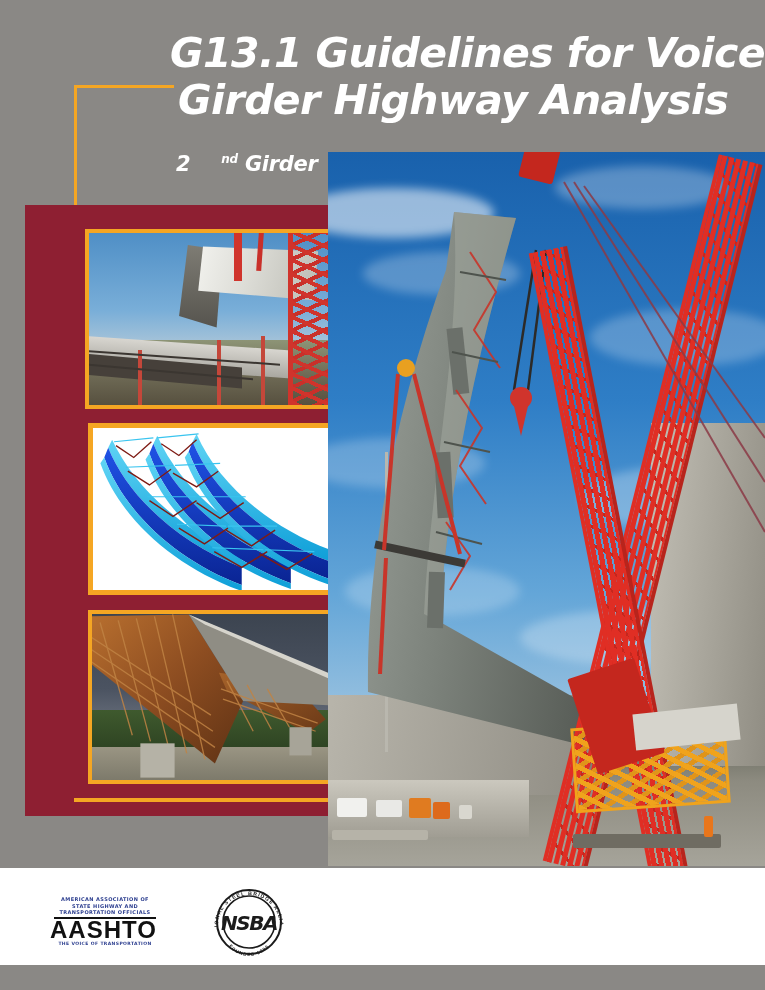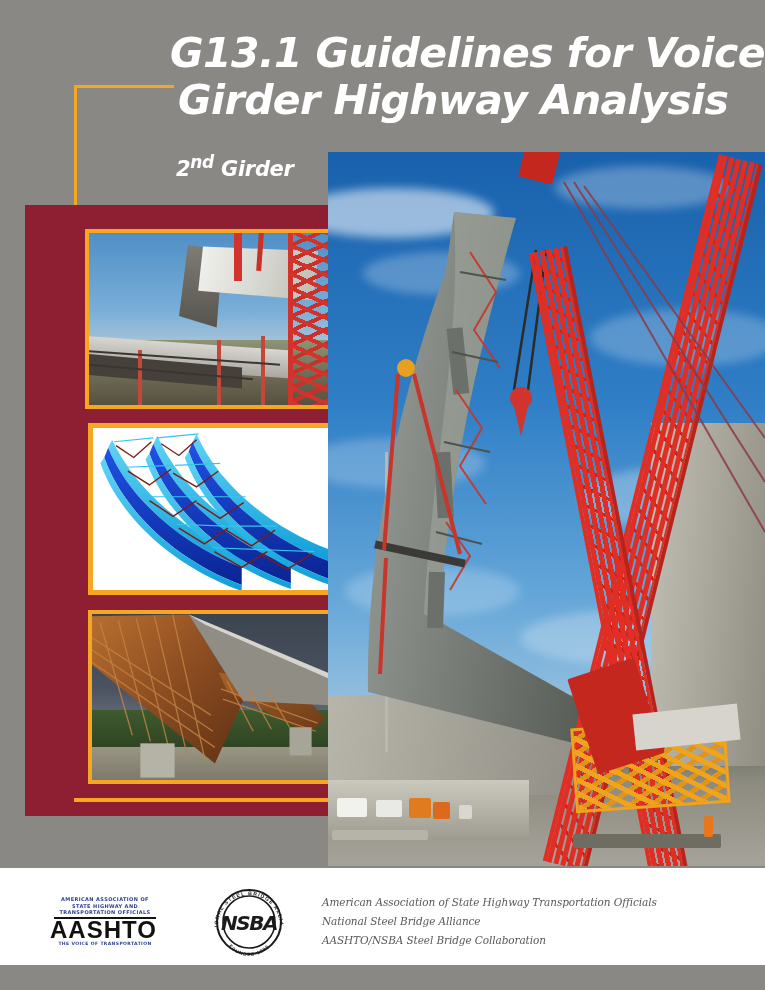--- a/index.html
+++ b/index.html
@@ -32,21 +32,21 @@
     letter-spacing:-0.6px;
     white-space:nowrap;
   }
   .title-line.l2{margin-left:8px;}
   .edition{
     position:absolute;left:176px;top:152px;
     font-family:"DejaVu Sans",sans-serif;
     font-weight:bold;font-style:italic;
     color:#ffffff;font-size:21px;letter-spacing:-0.3px;
   }
-  .edition sup{font-size:17px;vertical-align:super;}
+  .edition sup{font-size:12px;vertical-align:super;padding-left:31px;}
 
   
   .rule-h-top{
     position:absolute;left:74px;top:85px;width:100px;height:3px;
     background:#f5a623;
   }
   .rule-v{
     position:absolute;left:74px;top:85px;width:3px;height:716px;
     background:#f5a623;
   }
@@ -445,22 +445,17 @@
         <text font-family="'Liberation Sans',sans-serif" font-size="5.2" font-weight="bold" fill="#1b1b1b" letter-spacing="1.1">
           <textPath href="#arcTop" startOffset="50%" text-anchor="middle">NATIONAL STEEL BRIDGE ALLIANCE</textPath>
         </text>
         <text font-family="'Liberation Sans',sans-serif" font-size="4.6" font-weight="bold" fill="#1b1b1b" letter-spacing="1">
           <textPath href="#arcBot" startOffset="50%" text-anchor="middle">FOUNDED 1996</textPath>
         </text>
         <text x="42" y="44" text-anchor="middle" font-family="'DejaVu Sans',sans-serif" font-size="20" font-weight="bold" font-style="italic" fill="#1b1b1b" letter-spacing="-1.5">NSBA</text>
       </svg>
     </div>
 
-    <div class="footer-lines" style="left:322px;top:25px;">
-      <div>American Association of State Highway Transportation Officials</div>
-      <div>National Steel Bridge Alliance</div>
-      <div>AASHTO/NSBA Steel Bridge Collaboration</div>
-    </div>
   </div>
 
   <div class="footer-strip"></div>
 
 </div>
 
 </body></html>

